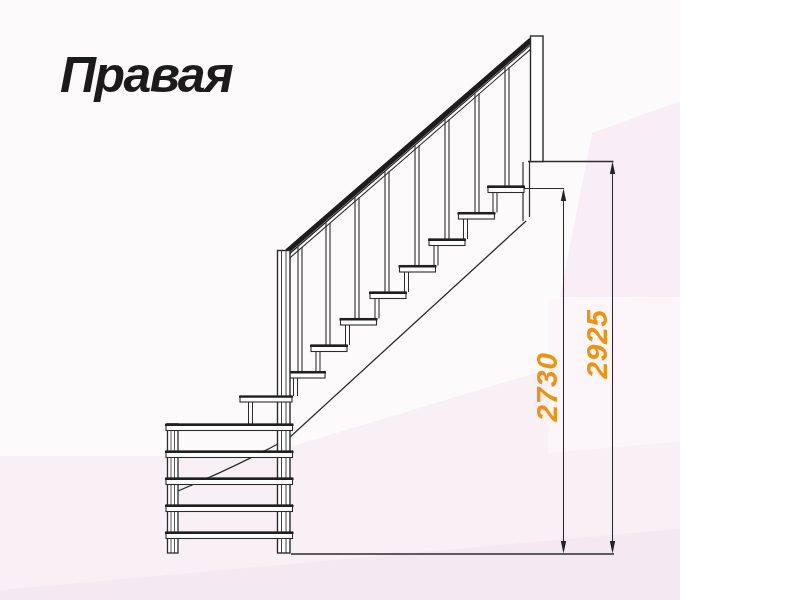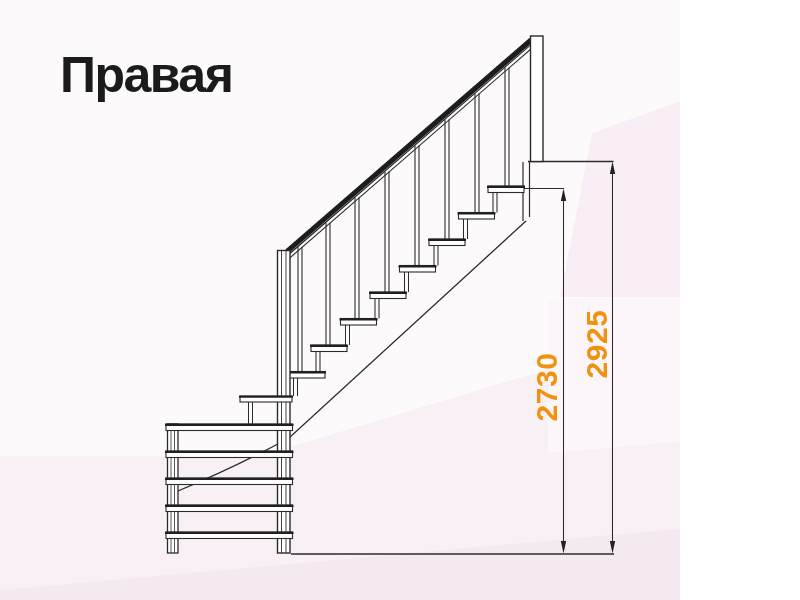--- a/index.html
+++ b/index.html
@@ -1,19 +1,20 @@
 <!DOCTYPE html>
 <html><head>
 <meta charset="utf-8">
 <style>
   html,body{margin:0;padding:0;}
   #stage{
     position:relative; width:680px; height:600px; overflow:hidden;
     background:#fdfafc;
     font-family:"Liberation Sans","DejaVu Sans",sans-serif;
+    font-style:italic;
   }
   .bg{position:absolute;inset:0;}
   .bg-a{background:#f9eef5;clip-path:polygon(592px 133px,800px 58px,800px 297px,560px 297px);}
   .bg-b{background:#f9f0f6;clip-path:polygon(0px 456px,260px 456px,800px 293px,800px 600px,0px 600px);}
   .bg-d{background:#fcf6fa;clip-path:polygon(548px 299px,800px 294px,800px 431px,548px 453px);}
   .bg-c{background:#f5e9f1;clip-path:polygon(0px 590px,800px 518px,800px 600px,0px 600px);}
   #title{
     position:absolute; left:60px; top:46px;
     font-size:50px; font-weight:700; letter-spacing:-1.5px; color:#1b1b1b;
     white-space:nowrap;

